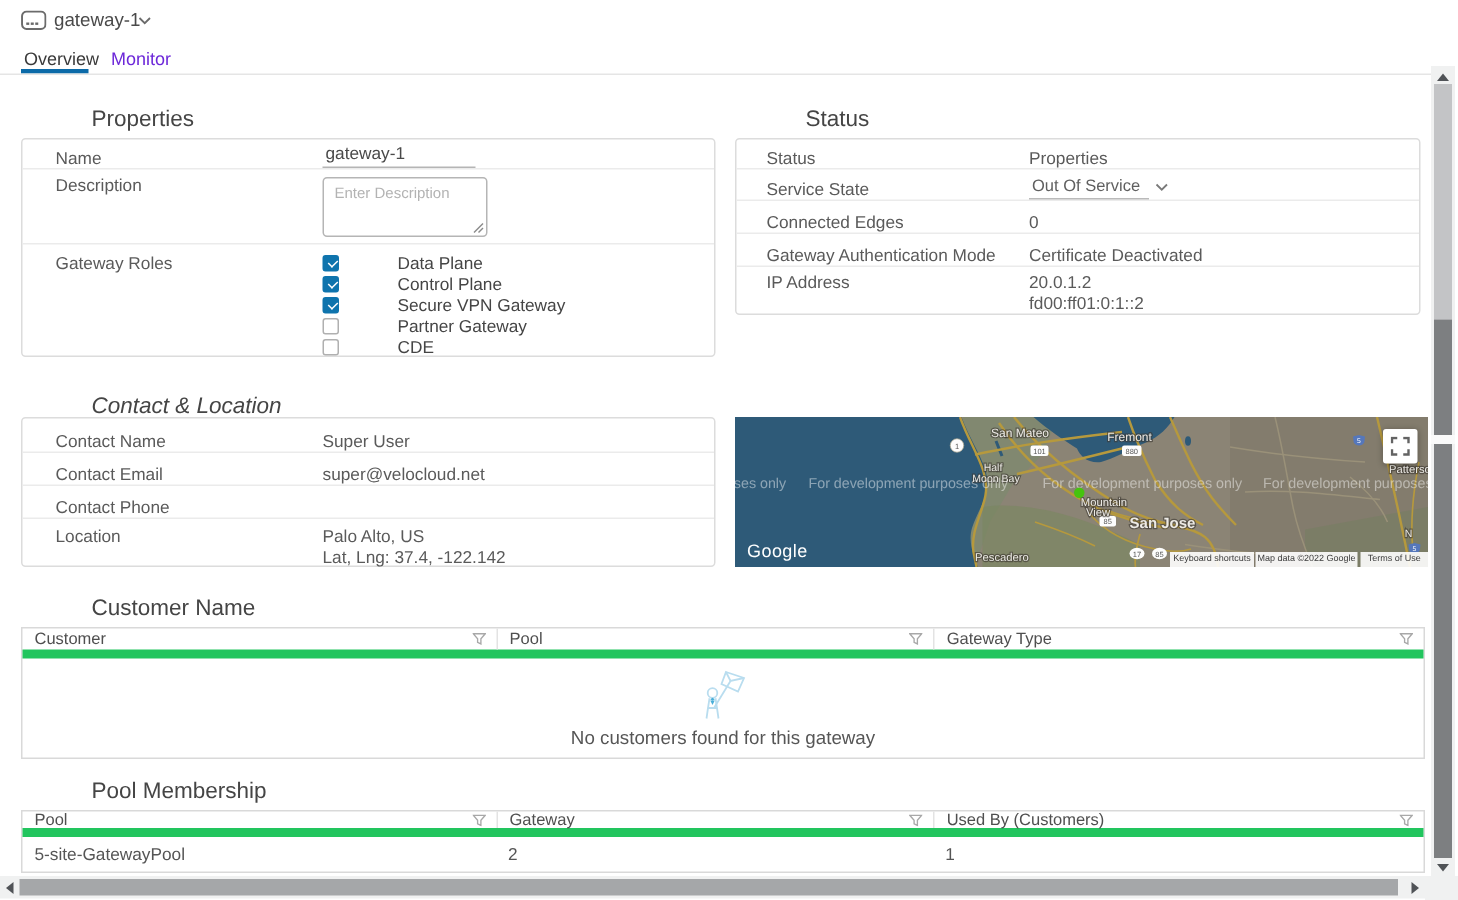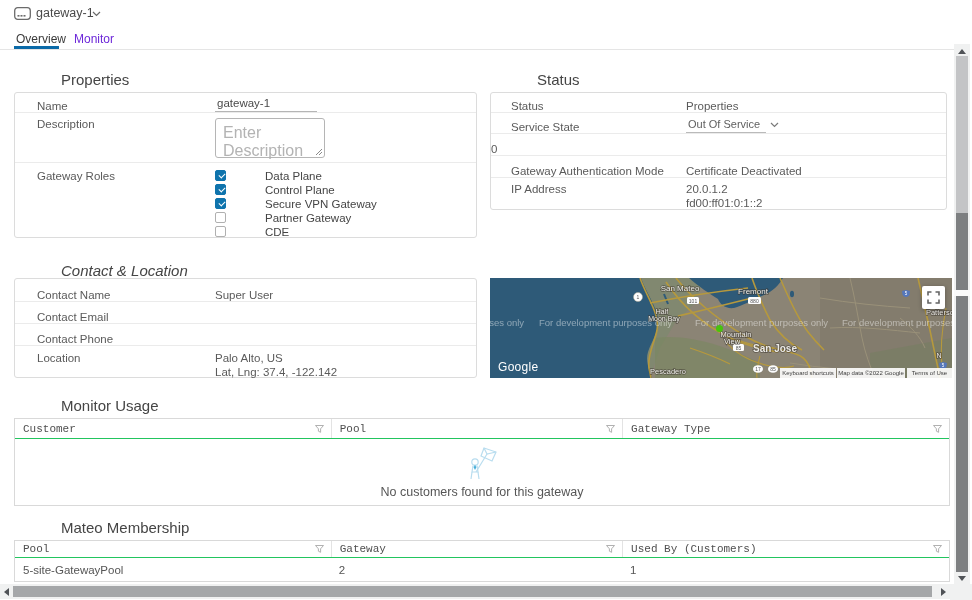--- a/index.html
+++ b/index.html
@@ -17,35 +17,35 @@
   .card{position:absolute;background:#fff;border:1px solid #dcdcdc;border-radius:3px;box-sizing:border-box;}
   .frow{display:flex;align-items:flex-end;box-sizing:border-box;border-bottom:1px solid #ebebeb;position:relative;}
   .frow.last{border-bottom:none;}
   .frow.top{align-items:flex-start;}
   .flabel{font-size:11.5px;color:#5a5a5a;box-sizing:border-box;flex:none;}
   .fvalue{font-size:11.5px;color:#5a5a5a;flex:1;min-width:0;}
   .props .flabel{padding-left:22px;width:200px;}
   .stat .flabel{padding-left:20px;width:195px;}
   .uinput{width:98px;border:none;border-bottom:1px solid #b5b5b5;font-size:11.5px;color:#4a4a4a;padding:0 2px 2px 2px;font-family:"Liberation Sans",sans-serif;outline:none;background:transparent;}
   .tarea{position:relative;width:110px;height:40px;border:1px solid #b5b5b5;border-radius:3px;box-sizing:border-box;}
-  .tarea .ph{position:absolute;left:7px;top:5px;font-size:16px;color:#b3b3b3;}
+  .tarea .ph{position:absolute;left:7px;top:5px;font-size:10px;color:#b3b3b3;}
   .tarea svg{position:absolute;right:1px;bottom:1px;}
   .cb-list{display:flex;flex-direction:column;gap:3px;}
   .cb-item{display:flex;align-items:center;height:11px;gap:32px;}
   .cb{width:11px;height:11px;border-radius:2px;border:1px solid #b0b0b0;background:#fff;box-sizing:border-box;position:relative;flex:none;}
   .cb.checked{background:#0f74ad;border-color:#0f74ad;}
   .cb.checked::after{content:"";position:absolute;left:2.5px;top:1.5px;width:5px;height:3px;border-left:1.5px solid #fff;border-bottom:1.5px solid #fff;transform:rotate(-45deg);}
   .cb-label{margin-left:7px;font-size:11.5px;color:#454545;}
   .sel{position:relative;display:inline-block;width:76px;border-bottom:1px solid #bababa;padding:0 2px 2px 2px;}
   .sel .sel-txt{font-size:11px;color:#5f5f5f;}
   .sel svg{position:absolute;left:84px;top:4px;}
   .two-line div{line-height:14px;}
   
   .dtable{position:absolute;border:1px solid #d9d9d9;background:#fff;box-sizing:border-box;}
-  .thead{display:flex;border-bottom:1px solid #22c55e;box-sizing:border-box;font-family:Liberation Mono, monospace;}
+  .thead{display:flex;border-bottom:6px solid #22c55e;box-sizing:border-box;}
   .th{position:relative;display:flex;align-items:center;font-size:11px;color:#4f4f4f;padding-left:8px;box-sizing:border-box;}
   .th + .th{border-left:1px solid #e3e3e3;}
   .th svg{position:absolute;right:7px;}
   .trow{display:flex;align-items:center;font-size:11.5px;color:#555;}
   .td{padding-left:8px;box-sizing:border-box;}
   .c1{width:33.8%;}.c2{width:31.2%;}.c3{width:35%;}
   .empty-wrap{position:absolute;left:0;right:0;text-align:center;}
   .empty-text{font-size:12.5px;color:#565656;}
   
   #map{position:absolute;left:490px;top:278px;width:462px;height:100px;overflow:hidden;background:#8b8475;}
@@ -145,20 +145,21 @@
       <div class="fvalue">
         <span class="sel">
           <span class="sel-txt">Out Of Service</span>
           <svg width="9" height="6" viewBox="0 0 9 6">
               <polyline points="1,1 4.5,4.5 8,1" fill="none" stroke="#7a7a7a" stroke-width="1.2"></polyline>
             </svg>
         </span>
       </div>
     </div>
     <div class="frow" style="height:21.5px;">
+      <div class="flabel">Connected Edges</div>
       <div class="fvalue">0</div>
     </div>
     <div class="frow" style="height:22px;">
       <div class="flabel">Gateway Authentication Mode</div>
       <div class="fvalue">Certificate Deactivated</div>
     </div>
     <div class="frow top last two-line" style="height:31.5px;padding-top:4px;">
       <div class="flabel">IP Address</div>
       <div class="fvalue">
         <div>20.0.1.2</div>
@@ -168,20 +169,21 @@
   </div>
 
   <div class="section-title" style="left:14px;top:262px;font-style:italic;">Contact &amp; Location</div>
   <div class="card props" style="left:14px;top:278px;width:463px;height:100px;">
     <div class="frow" style="height:22.5px;">
       <div class="flabel">Contact Name</div>
       <div class="fvalue">Super User</div>
     </div>
     <div class="frow" style="height:22px;">
       <div class="flabel">Contact Email</div>
+      <div class="fvalue">super@velocloud.net</div>
     </div>
     <div class="frow" style="height:22px;">
       <div class="flabel">Contact Phone</div>
       <div class="fvalue"></div>
     </div>
     <div class="frow top last two-line" style="height:31.5px;padding-top:5px;">
       <div class="flabel">Location</div>
       <div class="fvalue">
         <div>Palo Alto, US</div>
         <div>Lat, Lng: 37.4, -122.142</div>
@@ -264,21 +266,21 @@
     <div class="chip" style="left:290px;width:56px;">Keyboard shortcuts</div>
     <div class="chip" style="left:347px;width:68px;">Map data ©2022 Google</div>
     <div class="chip" style="left:417px;width:45px;">Terms of Use</div>
     <div class="fsbtn">
       <svg width="13" height="13" viewBox="0 0 13 13">
         <path d="M1,4.5 V1 H4.5 M8.5,1 H12 V4.5 M12,8.5 V12 H8.5 M4.5,12 H1 V8.5" fill="none" stroke="#636363" stroke-width="1.6"></path>
       </svg>
     </div>
   </div>
 
-  <div class="section-title" style="left:14px;top:397px;">Monitor Usage</div>
+  <div class="section-title" style="left:14px;top:397px;">Customer Name</div>
   <div class="dtable" style="left:14px;top:418px;width:936px;height:88px;">
     <div class="thead" style="height:20px;">
       <div class="th c1">
           <span>Customer</span>
           <svg width="9" height="8" viewBox="0 0 9 8">
             <path d="M0.5,0.5 H8.5 L5.6,3.8 V7.3 L3.4,6.2 V3.8 Z" fill="none" stroke="#a8a8a8" stroke-width="0.9"></path>
           </svg>
         </div>
       <div class="th c2">
           <span>Pool</span>
@@ -303,21 +305,21 @@
           <path d="M10,20.5 L9,27 L15,27 L14,20.5"></path>
           <path d="M9,27 L8,34 M15,27 L16,34"></path>
         </g>
         <path d="M10.5,22 L13.5,22 L12,25 Z" fill="#49afd9"></path>
         <path d="M12,20.2 l1.5,1 l-1.5,1 l-1.5,-1 Z" fill="#49afd9"></path>
       </svg>
     </div>
     <div class="empty-wrap empty-text" style="top:66px;">No customers found for this gateway</div>
   </div>
 
-  <div class="section-title" style="left:14px;top:519px;">Mateo Membership</div>
+  <div class="section-title" style="left:14px;top:519px;">Pool Membership</div>
   <div class="dtable" style="left:14px;top:540px;width:936px;height:42px;">
     <div class="thead" style="height:17px;">
       <div class="th c1">
           <span>Pool</span>
           <svg width="9" height="8" viewBox="0 0 9 8">
             <path d="M0.5,0.5 H8.5 L5.6,3.8 V7.3 L3.4,6.2 V3.8 Z" fill="none" stroke="#a8a8a8" stroke-width="0.9"></path>
           </svg>
         </div>
       <div class="th c2">
           <span>Gateway</span>

